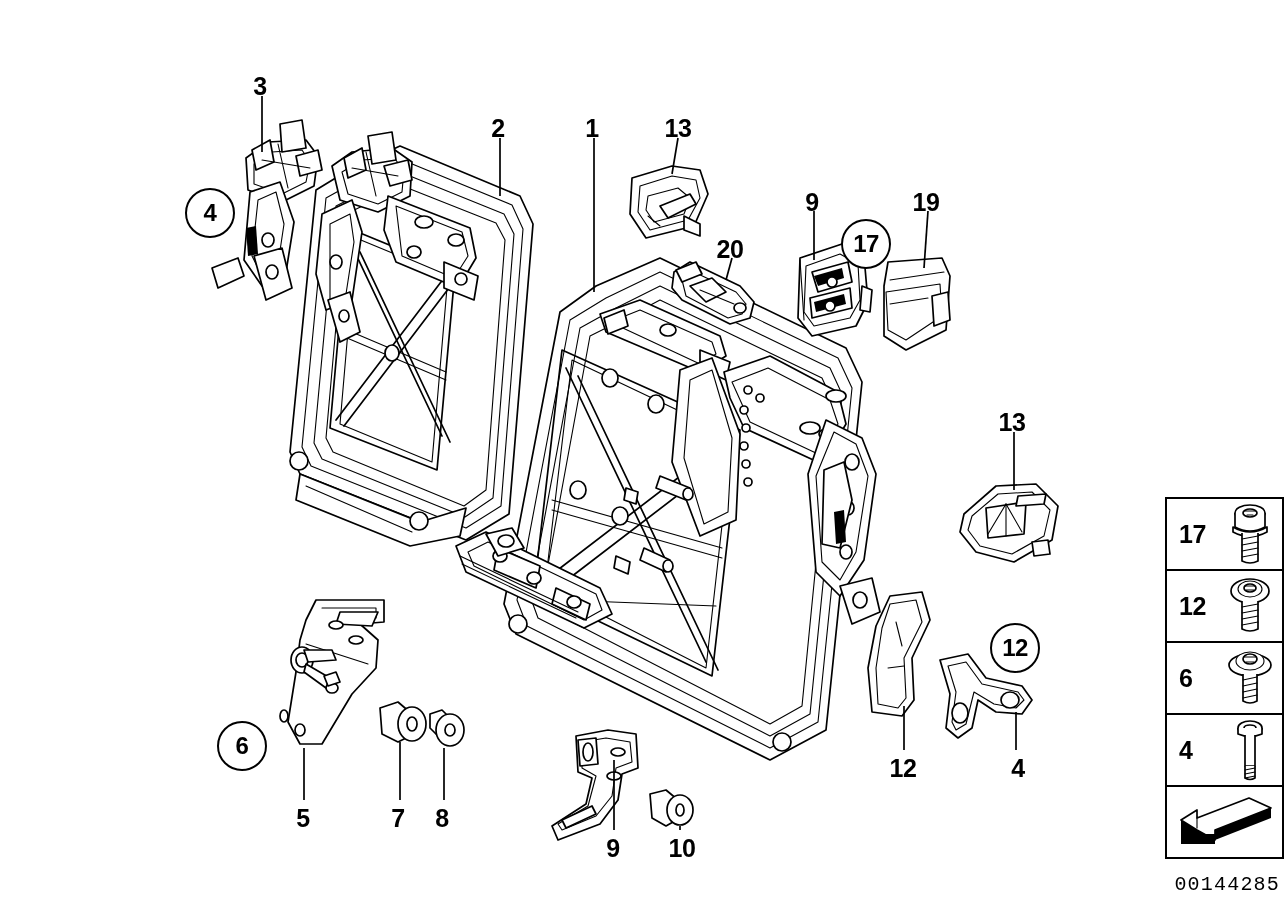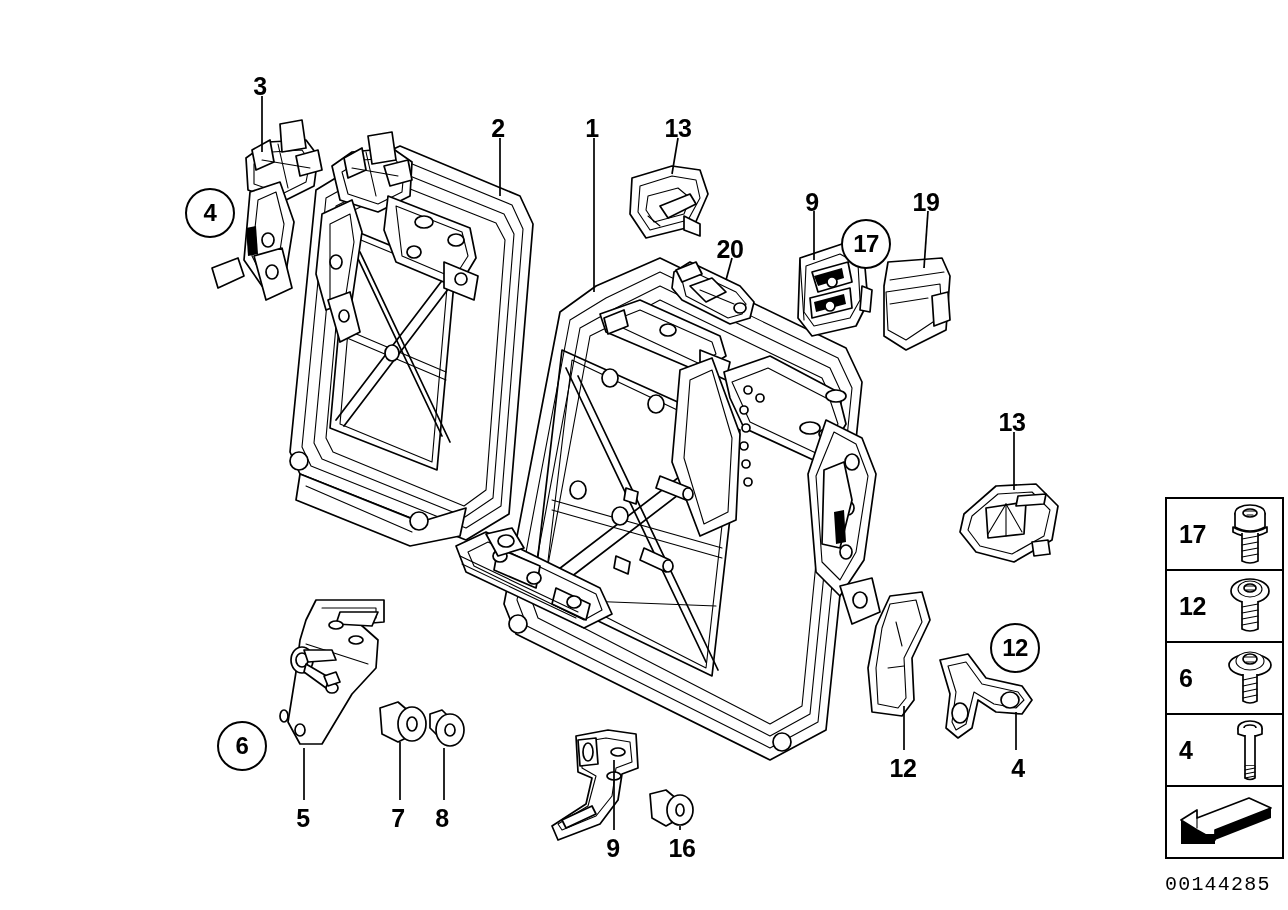--- a/index.html
+++ b/index.html
@@ -23,21 +23,21 @@
   #legend{position:absolute;left:1165px;top:497px;width:115px;
           border:2px solid #000;background:#fff;}
   .lg-row{position:relative;height:70px;border-bottom:2px solid #000;
           display:flex;align-items:center;}
   .lg-row:last-child{border-bottom:none;}
   .lg-num{font-weight:bold;font-size:25px;padding-left:12px;width:38px;
           letter-spacing:-0.5px;}
   .lg-art{flex:1;display:flex;align-items:center;justify-content:center;
           height:100%;}
   #legend-code{position:absolute;left:1165px;top:873px;width:115px;
-               text-align:left;font-size:20px;letter-spacing:1.2px;
+               text-align:right;font-size:20px;letter-spacing:1.2px;
                font-family:"Liberation Mono",monospace;}
 
   svg{display:block;}
   .ln{fill:none;stroke:#000;stroke-width:1.7;
       stroke-linejoin:round;stroke-linecap:round;}
   .ln-t{fill:none;stroke:#000;stroke-width:1.1;
         stroke-linejoin:round;stroke-linecap:round;}
   .ln-w{fill:#fff;stroke:#000;stroke-width:1.7;stroke-linejoin:round;}
   .ln-wt{fill:#fff;stroke:#000;stroke-width:1.1;stroke-linejoin:round;}
   .fl-b{fill:#000;stroke:none;}
@@ -379,21 +379,21 @@
   <div class="callout c-center" style="left:592px;top:116px">1</div>
   <div class="callout c-center" style="left:678px;top:116px">13</div>
   <div class="callout c-center" style="left:812px;top:190px">9</div>
   <div class="callout c-center" style="left:926px;top:190px">19</div>
   <div class="callout c-center" style="left:730px;top:237px">20</div>
   <div class="callout c-center" style="left:1012px;top:410px">13</div>
   <div class="callout c-center" style="left:303px;top:806px">5</div>
   <div class="callout c-center" style="left:398px;top:806px">7</div>
   <div class="callout c-center" style="left:442px;top:806px">8</div>
   <div class="callout c-center" style="left:613px;top:836px">9</div>
-  <div class="callout c-center" style="left:682px;top:836px">16</div>
+  <div class="callout c-center" style="left:682px;top:836px">10</div>
   <div class="callout c-center" style="left:903px;top:756px">12</div>
   <div class="callout c-center" style="left:1018px;top:756px">4</div>
 
   <div class="circ" style="left:185px;top:188px;width:46px;height:46px">4</div>
   <div class="circ" style="left:217px;top:721px;width:46px;height:46px">6</div>
   <div class="circ" style="left:990px;top:623px;width:46px;height:46px">12</div>
   <div class="circ" style="left:841px;top:219px;width:46px;height:46px">17</div>
 
   <div id="legend">
 

